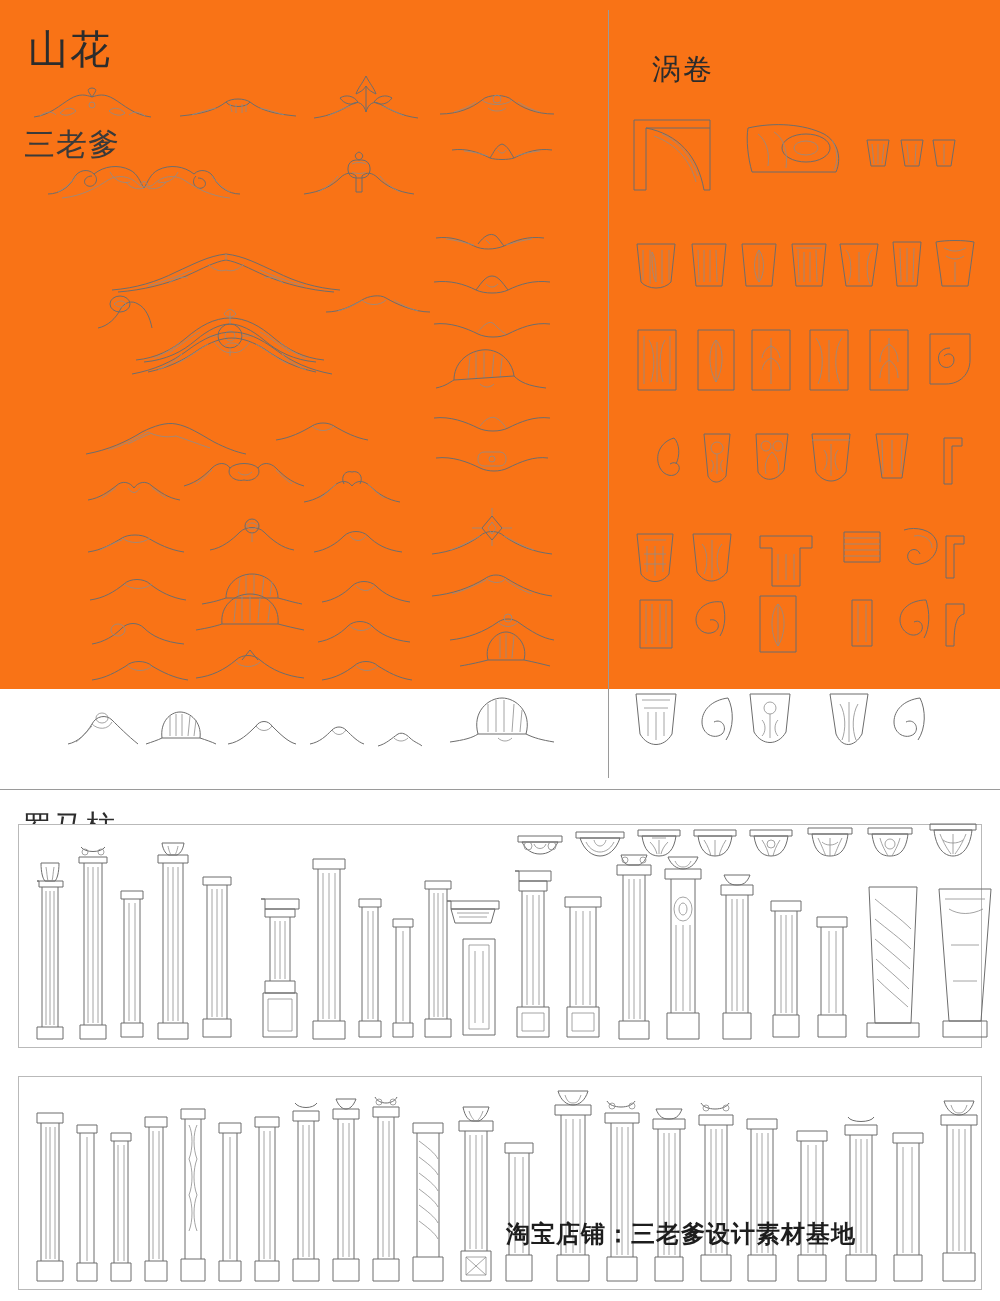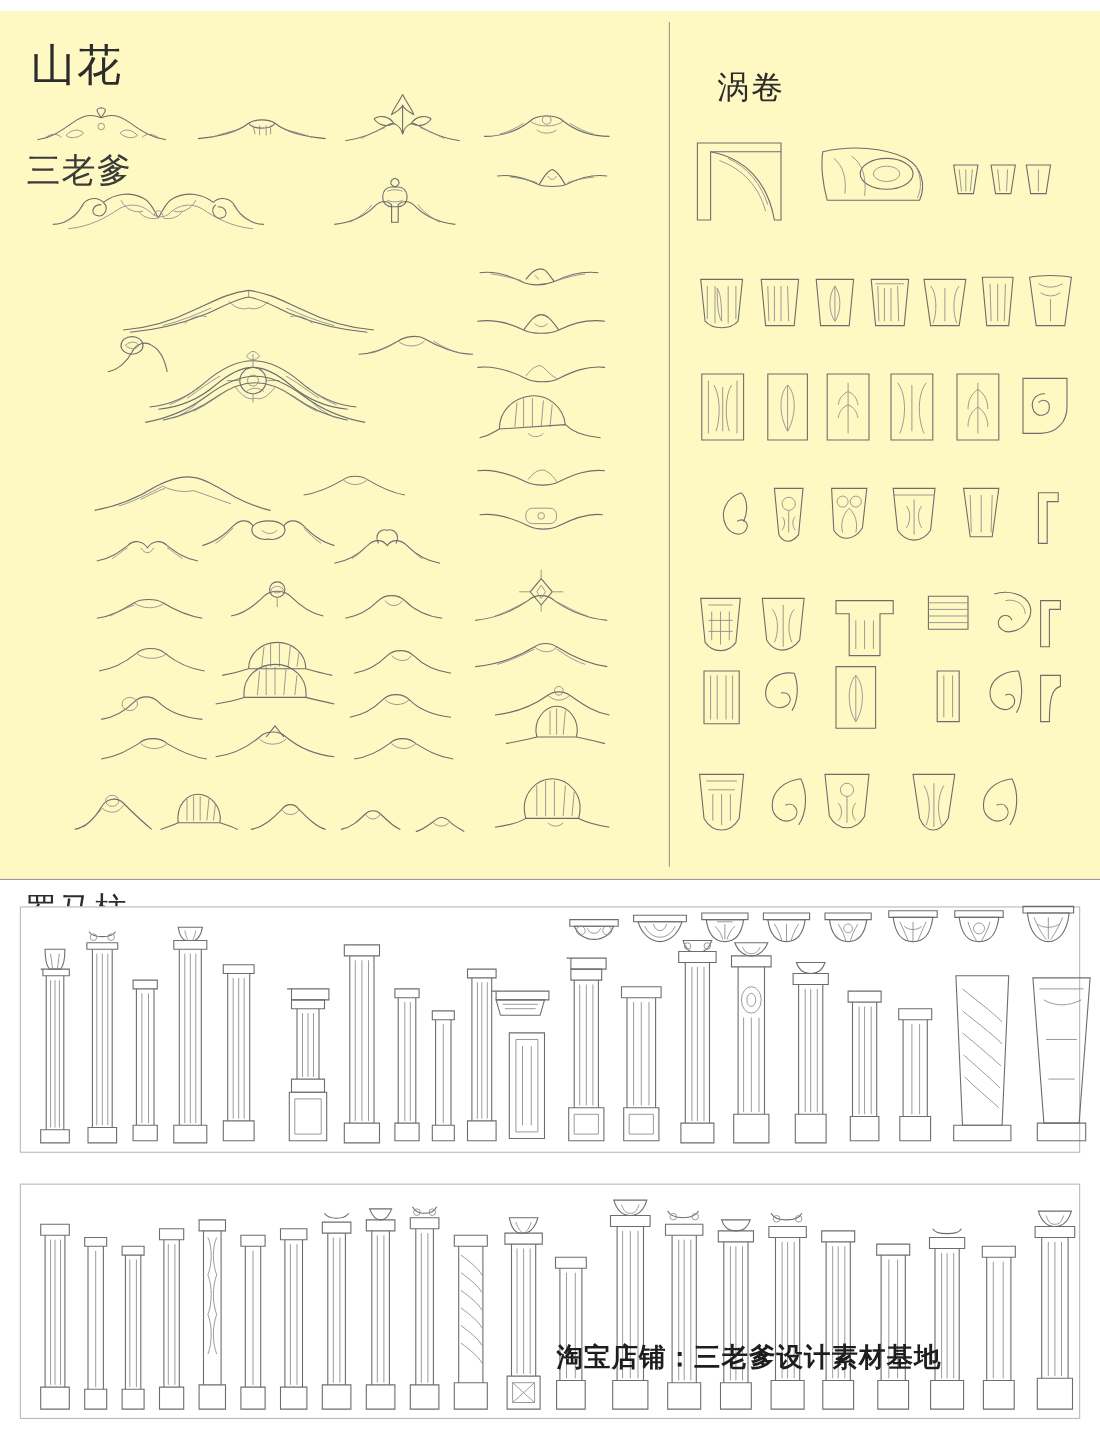--- a/index.html
+++ b/index.html
@@ -16,23 +16,23 @@
   }
   .sheet {
     position: absolute;
     inset: 0;
     background: #ffffff;
   }
 
   
   .top-area {
     position: absolute;
-    left: 0; top: 10px;
-    width: 1000px; height: 790px;
-    background: #fef9c3;
+    left: 0; top: 0;
+    width: 1000px; height: 689px;
+    background: #f97316;
   }
   .v-divider {
     position: absolute;
     left: 608px; top: 10px;
     width: 1px; height: 768px;
     background: #9a9a9a;
   }
   .h-divider {
     position: absolute;
     left: 0; top: 789px;

